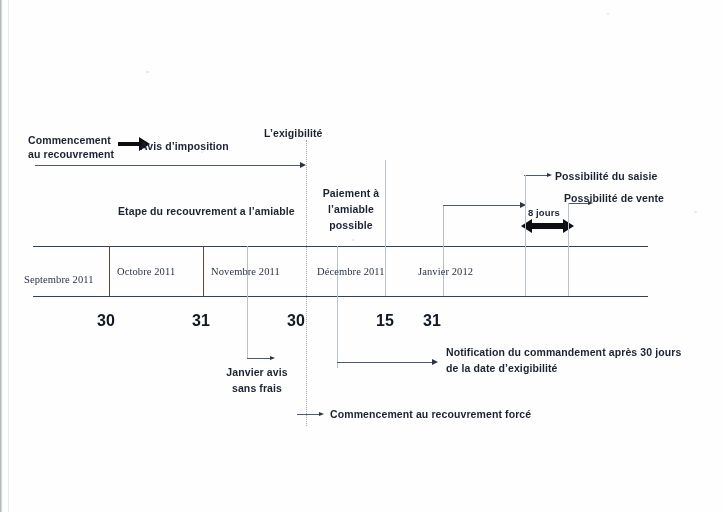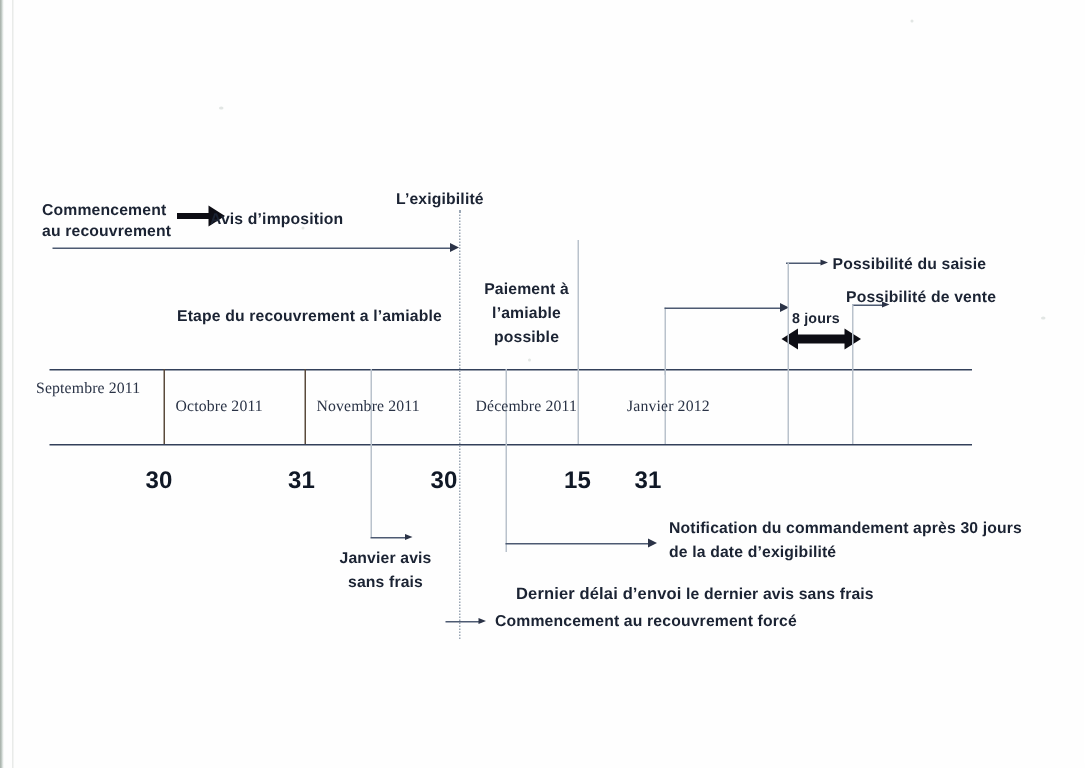--- a/index.html
+++ b/index.html
@@ -178,21 +178,21 @@
   <div class="vline month-sep" style="left:203px; top:246px; height:50px;"></div>
 
   <div class="vline dotted" style="left:306px; top:140px; height:286px;"></div>
   <div class="vline faint" style="left:247px; top:246px; height:112px;"></div>
   <div class="vline faint" style="left:337px; top:246px; height:122px;"></div>
   <div class="vline faint" style="left:385px; top:160px; height:136px;"></div>
   <div class="vline faint" style="left:443px; top:246px; height:50px;"></div>
   <div class="vline faint" style="left:525px; top:175px; height:121px;"></div>
   <div class="vline faint" style="left:568px; top:203px; height:93px;"></div>
 
-  <div class="lbl month" style="left:24px; top:252px;">Septembre 2011</div>
+  <div class="lbl month" style="left:24px; top:272px;">Septembre 2011</div>
   <div class="lbl month" style="left:117px; top:264px;">Octobre 2011</div>
   <div class="lbl month" style="left:211px; top:264px;">Novembre 2011</div>
   <div class="lbl month" style="left:317px; top:264px;">Décembre 2011</div>
   <div class="lbl month" style="left:418px; top:264px;">Janvier 2012</div>
 
   <div class="lbl day center" style="left:92px; top:313px; width:28px;">30</div>
   <div class="lbl day center" style="left:187px; top:313px; width:28px;">31</div>
   <div class="lbl day center" style="left:282px; top:313px; width:28px;">30</div>
   <div class="lbl day center" style="left:371px; top:313px; width:28px;">15</div>
   <div class="lbl day center" style="left:418px; top:313px; width:28px;">31</div>
@@ -200,21 +200,18 @@
   <div class="hline thin" style="left:247px; top:358px; width:25px;"></div>
   <div class="arrowhead-r small" style="left:270px; top:355.5px;"></div>
   <div class="lbl bold center" style="left:216px; top:365px; width:82px;">Janvier avis</div>
   <div class="lbl bold center" style="left:216px; top:381px; width:82px;">sans frais</div>
 
   <div class="hline thin" style="left:337px; top:362px; width:96px;"></div>
   <div class="arrowhead-r" style="left:432px; top:358.5px;"></div>
   <div class="lbl bold" style="left:446px; top:345px;">Notification du commandement après 30 jours</div>
   <div class="lbl bold" style="left:446px; top:361px;">de la date d’exigibilité</div>
 
-  <div class="lbl" style="left:344px; top:389px;">
-    <span style="font-weight:bold; font-size:11px;">Dernier délai d’envoi</span><span style="font-weight:bold;"> le  dernier avis sans frais</span>
-  </div>
 
   <div class="hline thin" style="left:297px; top:414px; width:24px;"></div>
   <div class="arrowhead-r small" style="left:319px; top:411.5px;"></div>
   <div class="lbl bold" style="left:330px; top:407px;">Commencement au recouvrement forcé</div>
 
 </div>
 
 </body></html>

